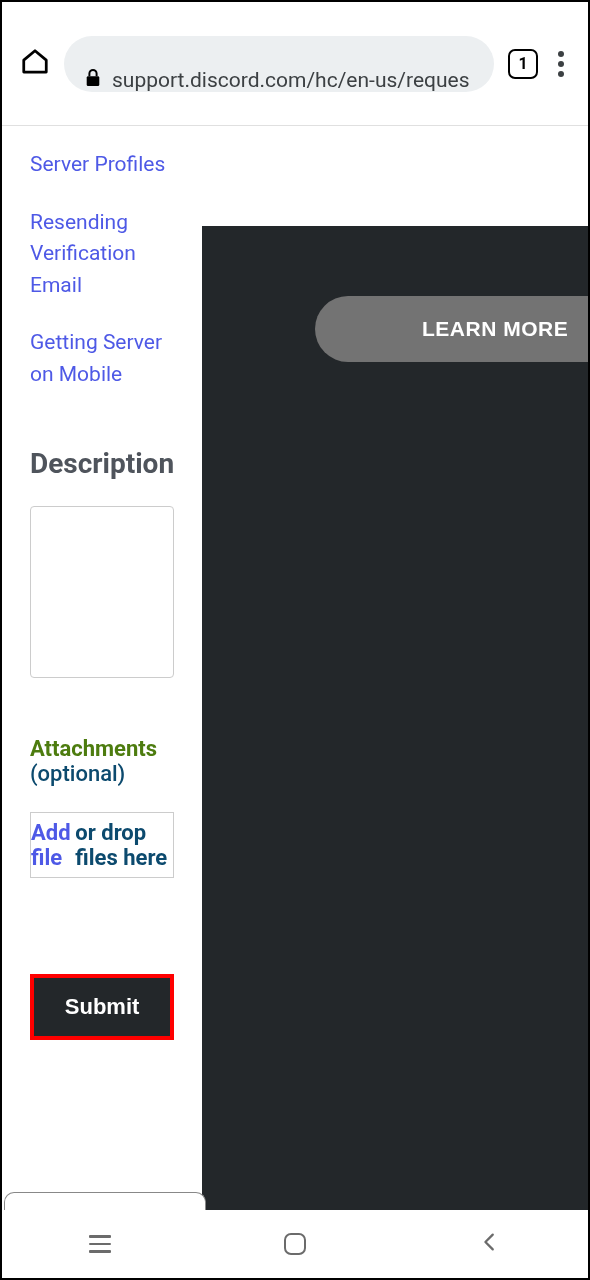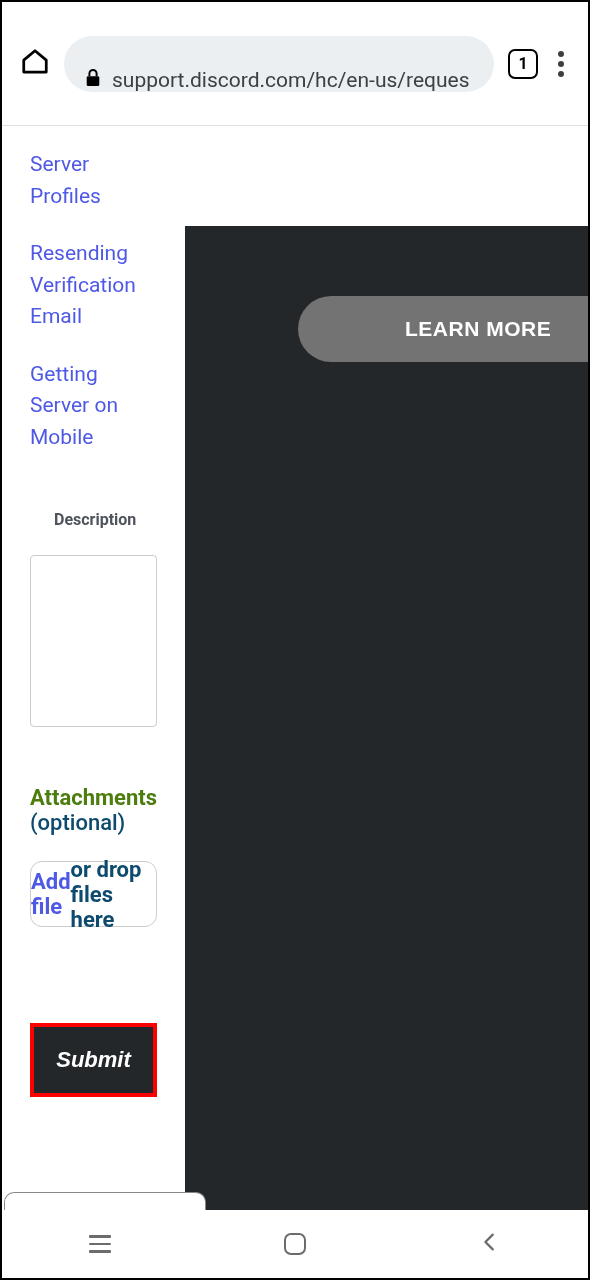--- a/index.html
+++ b/index.html
@@ -89,25 +89,24 @@
     }
     .link-item {
       color: #4e59e6;
       font-size: 21px;
       font-weight: 400;
       padding: 13px 0;
       cursor: pointer;
       line-height: 1.5;
     }
     .section-label {
-      font-size: 16px;
+      font-size: 28px;
       font-weight: 700;
       color: #4f545c;
       margin-top: 44px;
-      margin-left: 24px;
     }
     .textarea-field {
       width: 100%;
       height: 172px;
       border: 1px solid #ccc;
       border-radius: 4px;
       margin-top: 26px;
       resize: none;
       font-size: 18px;
       padding: 10px;
@@ -121,49 +120,48 @@
     }
     .attachments-label .strong {
       color: #4d7c0f;
     }
     .attachments-label .optional {
       color: #0c4a6e;
       font-weight: 500;
     }
     .dropzone {
       border: 1px solid #ccc;
-      border-radius: 12px;
+      border-radius: 0;
       margin-top: 26px;
       height: 66px;
       display: flex;
       align-items: center;
       justify-content: center;
       font-size: 22px;
       font-weight: 700;
     }
     .dropzone .addfile {
       color: #4e59e6;
     }
     .dropzone .droptext {
       color: #0c4a6e;
     }
     .submit-wrapper {
       margin-top: 96px;
       border: 4px solid #ff0000;
     }
     .submit-button {
       width: 100%;
-      height: 66px;
+      height: 58px;
       background: #23272a;
       color: #fff;
       border: none;
       font-size: 22px;
       font-weight: 700;
       cursor: pointer;
-      font-style: italic;
     }
     
     
     .footer-dark {
       margin-top: 100px;
       background: #23272a;
       padding: 70px 0 48px 0;
       display: flex;
       flex-direction: column;
       align-items: center;

